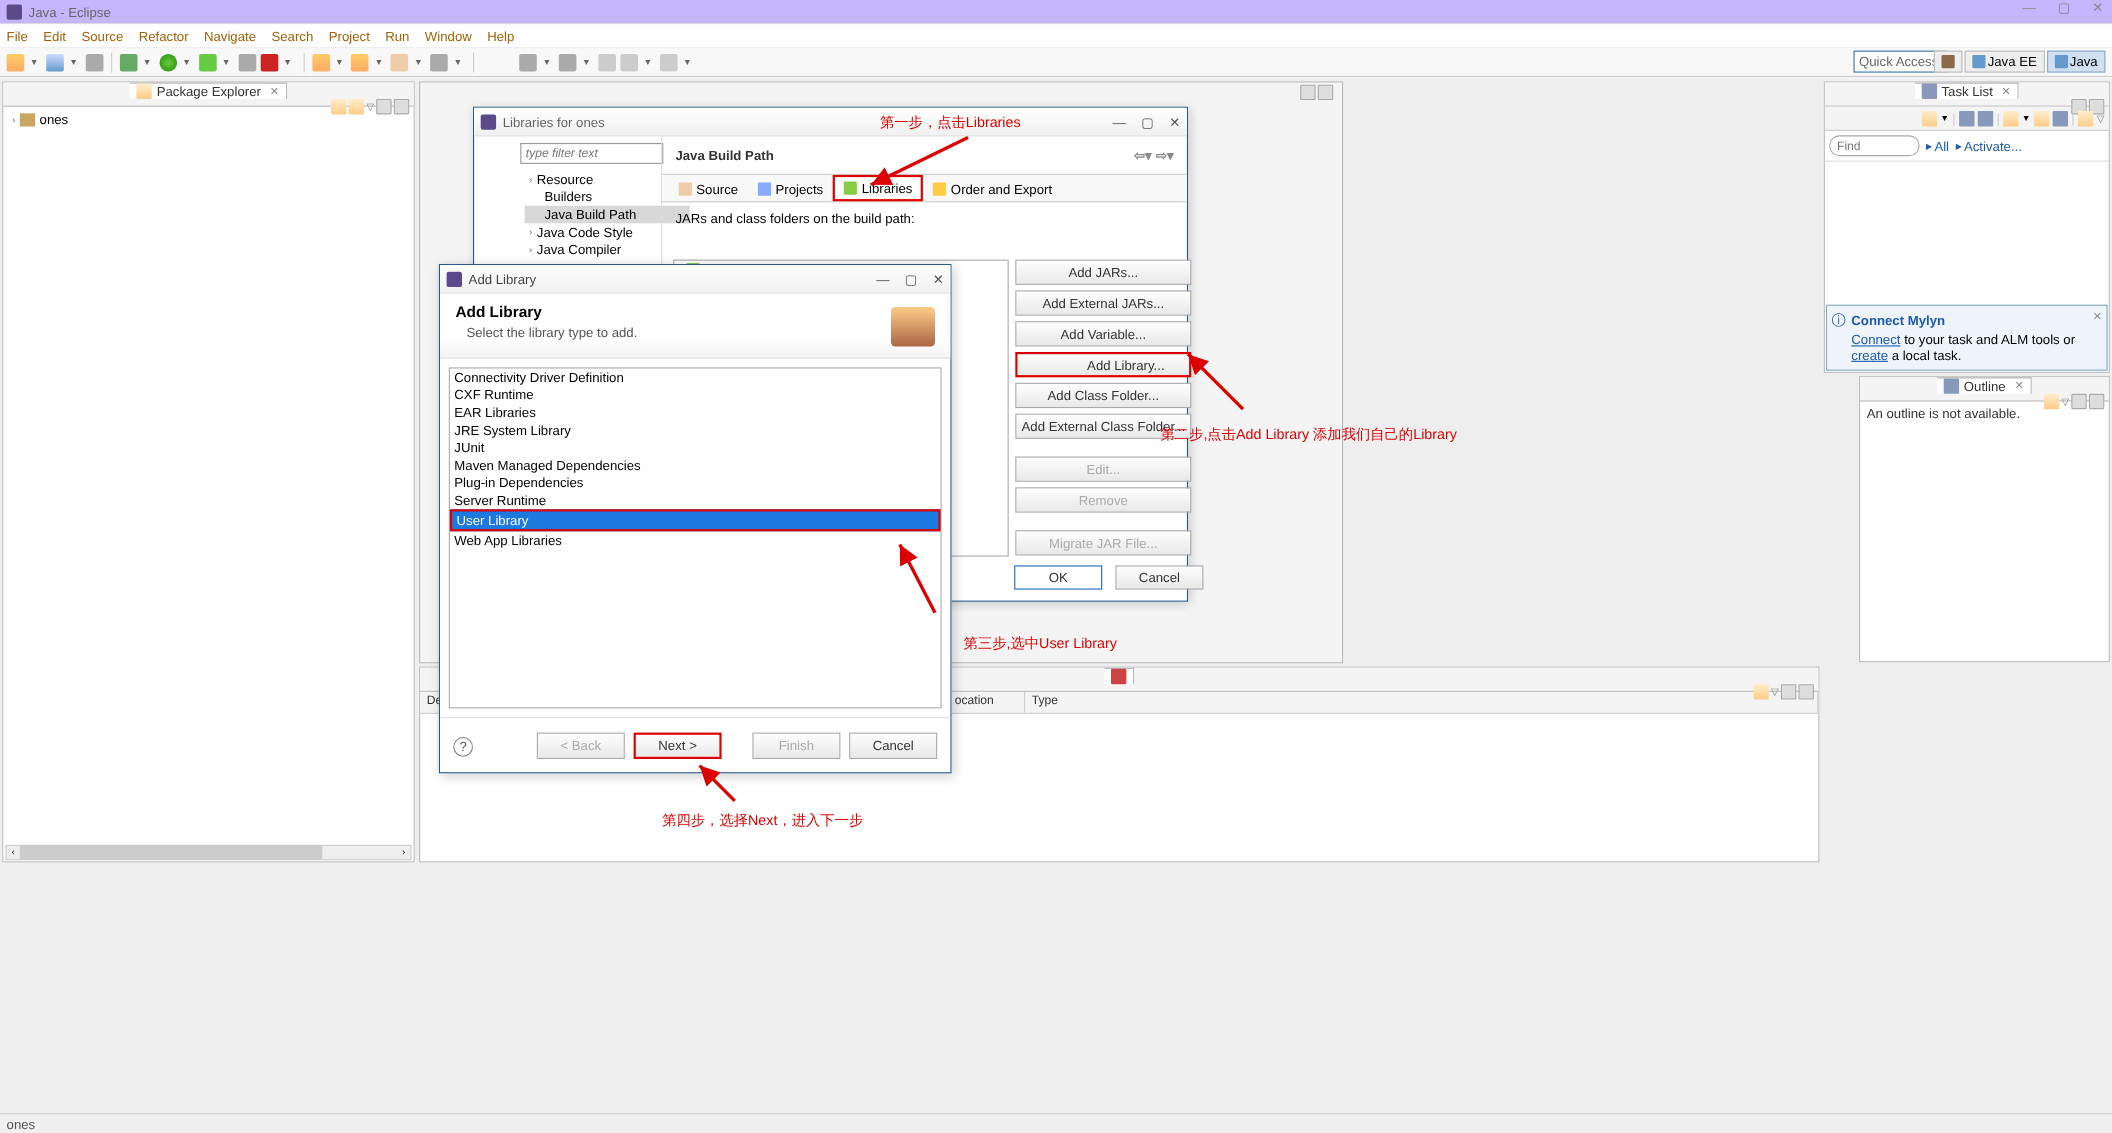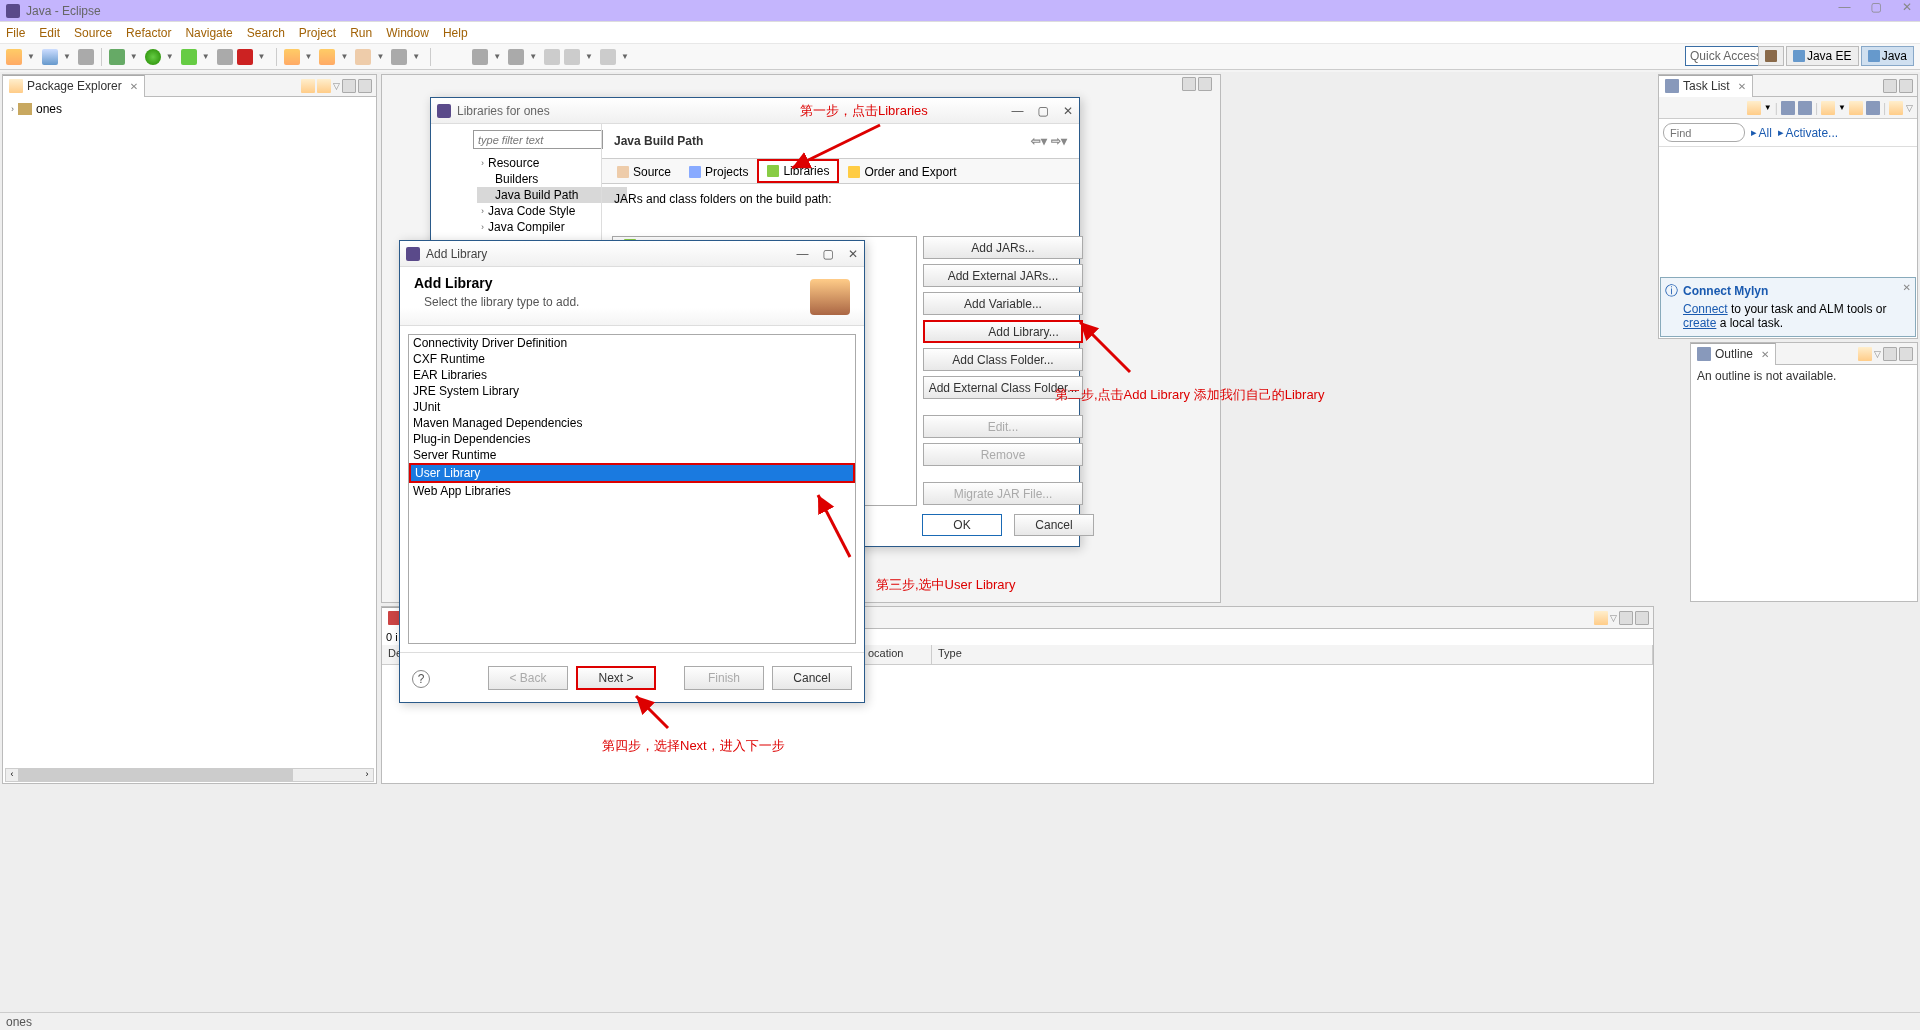--- a/index.html
+++ b/index.html
@@ -13,21 +13,21 @@
 .tb-icon{width:16px;height:16px;display:inline-block;border:0;background:linear-gradient(#fc6,#fa6);border-radius:2px;}
 .tb-sep{width:1px;height:18px;background:#ccc;margin:0 3px;}
 .tb-drop{font-size:8px;color:#666;margin-left:1px;margin-right:3px;}
 .qa-box{position:absolute;right:150px;top:2px;width:85px;height:20px;border:1px solid #3a6ea5;background:#fff;padding:0 4px;font-size:11px;color:#666;display:flex;align-items:center;}
 .persp{position:absolute;right:6px;top:2px;display:flex;gap:2px;}
 .persp-btn{height:20px;padding:0 6px;border:1px solid #bbb;background:#eee;display:flex;align-items:center;gap:2px;font-size:11px;}
 .persp-btn.active{background:#d0e0f0;border-color:#88a8c8;}
 .p-icon{width:12px;height:12px;background:#8a6a4a;display:inline-block;border-radius:1px;}
 .main-area{position:absolute;top:72px;left:0;right:0;bottom:18px;background:#eee;}
 .panel{position:absolute;background:#fff;border:1px solid #bbb;}
-.panel-tab{height:22px;background:#f4f4f4;border-bottom:1px solid #bbb;display:flex;align-items:center;}
+.panel-tab{height:22px;background:#f4f4f4;border-bottom:1px solid #bbb;display:flex;align-items:center;flex-direction:column;}
 .tab-label{background:#fff;border-right:1px solid #bbb;border-top:2px solid transparent;height:22px;display:flex;align-items:center;padding:0 6px;gap:4px;}
 .tab-label.active{border-top:1px solid #aaa;color:#333;}
 .tab-close{font-size:10px;color:#888;margin-left:4px;}
 .tab-toolbar{margin-left:auto;display:flex;gap:2px;padding-right:4px;align-items:center;}
 .mini-btn{width:14px;height:14px;background:linear-gradient(#fec,#fc8);display:inline-block;border-radius:1px;}
 .mini-btn.g{background:#89b;}
 .mini-btn.w{background:#ddd;border:1px solid #aaa;}
 .pkg-tree{padding:4px 8px;}
 .tree-item{display:flex;align-items:center;gap:4px;padding:1px 0;}
 .tree-icon{width:14px;height:12px;background:#c8a860;display:inline-block;}
@@ -265,21 +265,20 @@
       <div class="tab-label active">
           <span class="mini-btn" style="background:#c44"></span>
         </div>
       <div class="tab-toolbar">
         <span class="mini-btn"></span>
         <span style="font-size:9px;color:#888">▽</span>
         <span class="mini-btn w"></span>
         <span class="mini-btn w"></span>
       </div>
     </div>
-    <div style="padding:2px 4px;font-size:11px">0 i</div>
     <div class="prob-head">
       <div class="prob-col" style="width:480px">De</div>
       <div class="prob-col" style="width:70px">ocation</div>
       <div class="prob-col" style="flex:1">Type</div>
     </div>
   </div>
 
   <div class="panel" style="left:381px;top:2px;width:840px;height:529px;background:#f4f4f4;border:1px solid #bbb">
     <div class="tab-toolbar" style="position:absolute;right:4px;top:2px">
       <span class="mini-btn w"></span>

